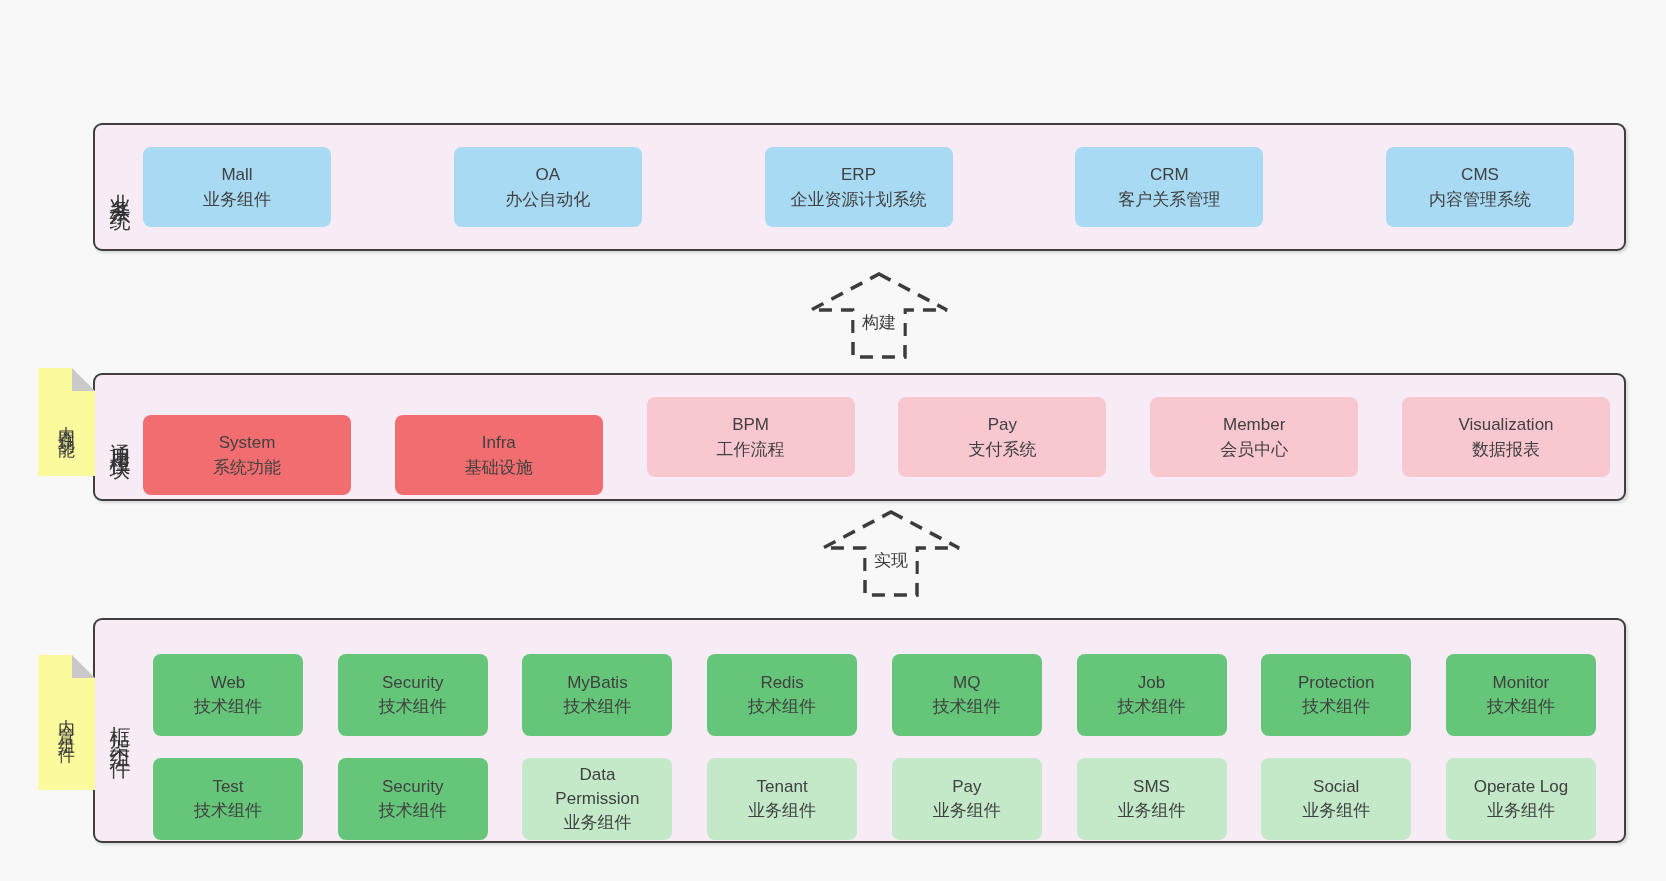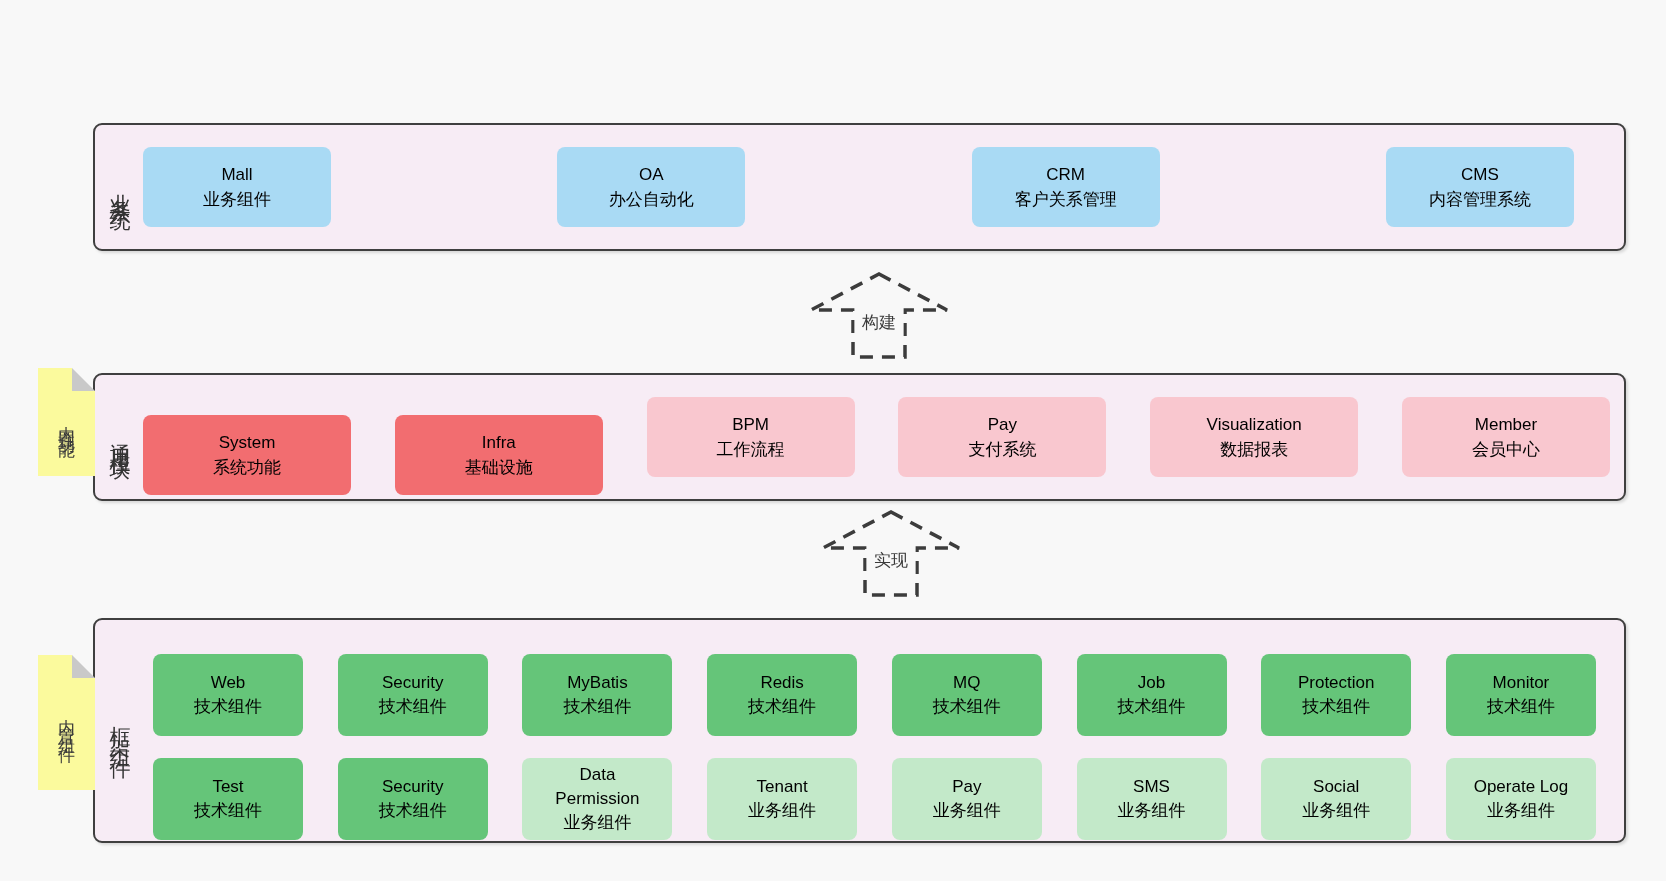--- a/index.html
+++ b/index.html
@@ -25,21 +25,21 @@
   .band3 .vlabel{letter-spacing:11px;}
   .row{
     display:flex;justify-content:space-between;align-items:center;
   }
   .band1 .row,.band2 .row{height:124px;padding:0 50px 0 48px;}
   .band2 .row{padding-right:14px;}
   .band3 .rows{padding:34px 28px 0 58px;display:flex;flex-direction:column;gap:22px;}
   .box{
     border-radius:8px;display:flex;flex-direction:column;
     align-items:center;justify-content:center;text-align:center;
-    font-size:17px;line-height:25px;color:#000000;
+    font-size:17px;line-height:25px;color:#404040;
   }
   .band1 .box{width:188px;height:80px;}
   .band2 .box{width:208px;height:80px;}
   .band3 .box{width:150px;height:82px;line-height:24px;padding:0 14px;box-sizing:border-box;}
   .blue{background:#a9daf4;}
   .red{background:#f26d70;margin-top:36px;}
   .pink{background:#f9c7cf;}
   .green{background:#65c579;}
   .lightgreen{background:#c3e9c9;}
   .note{
@@ -72,20 +72,24 @@
   <div class="row">
     <div class="box blue">
       <div>Mall</div>
       <div>业务组件</div>
     </div>
     <div class="box blue">
       <div>OA</div>
       <div>办公自动化</div>
     </div>
     <div class="box blue">
+      <div>ERP</div>
+      <div>企业资源计划系统</div>
+    </div>
+    <div class="box blue">
       <div>CRM</div>
       <div>客户关系管理</div>
     </div>
     <div class="box blue">
       <div>CMS</div>
       <div>内容管理系统</div>
     </div>
   </div>
 </div>
 
@@ -113,26 +117,26 @@
     </div>
     <div class="box pink">
       <div>BPM</div>
       <div>工作流程</div>
     </div>
     <div class="box pink">
       <div>Pay</div>
       <div>支付系统</div>
     </div>
     <div class="box pink">
+      <div>Member</div>
+      <div>会员中心</div>
+    </div>
+    <div class="box pink">
       <div>Visualization</div>
       <div>数据报表</div>
-    </div>
-    <div class="box pink">
-      <div>Member</div>
-      <div>会员中心</div>
     </div>
   </div>
 </div>
 
 <svg class="arrow" style="left:820px;top:509px" width="142" height="89" viewBox="0 0 142 89">
   <polygon points="71,3 139,39 97,39 97,86 45,86 45,39 3,39"></polygon>
   <rect x="46.5" y="36" width="49" height="29"></rect>
   <text x="71" y="57" text-anchor="middle">实现</text>
 </svg>
 

